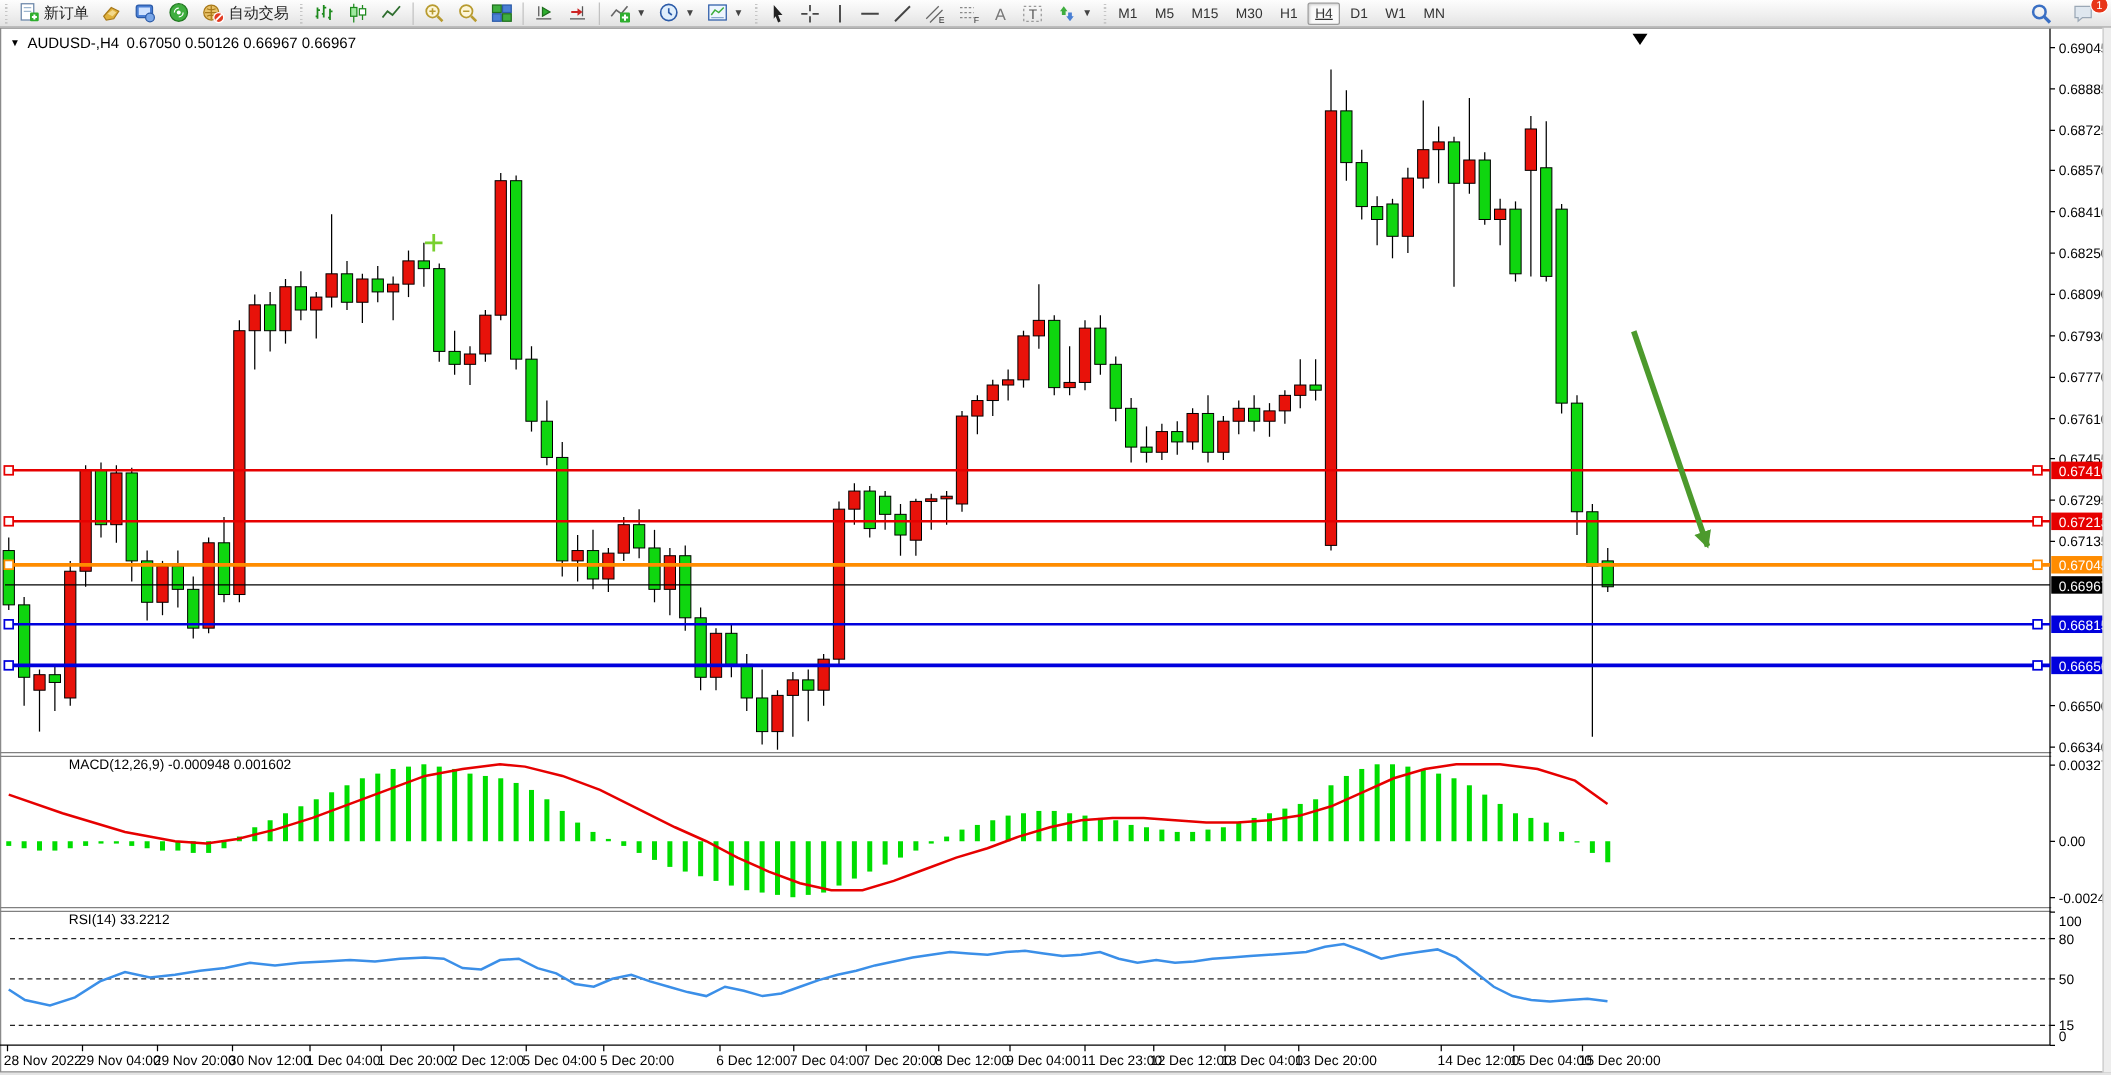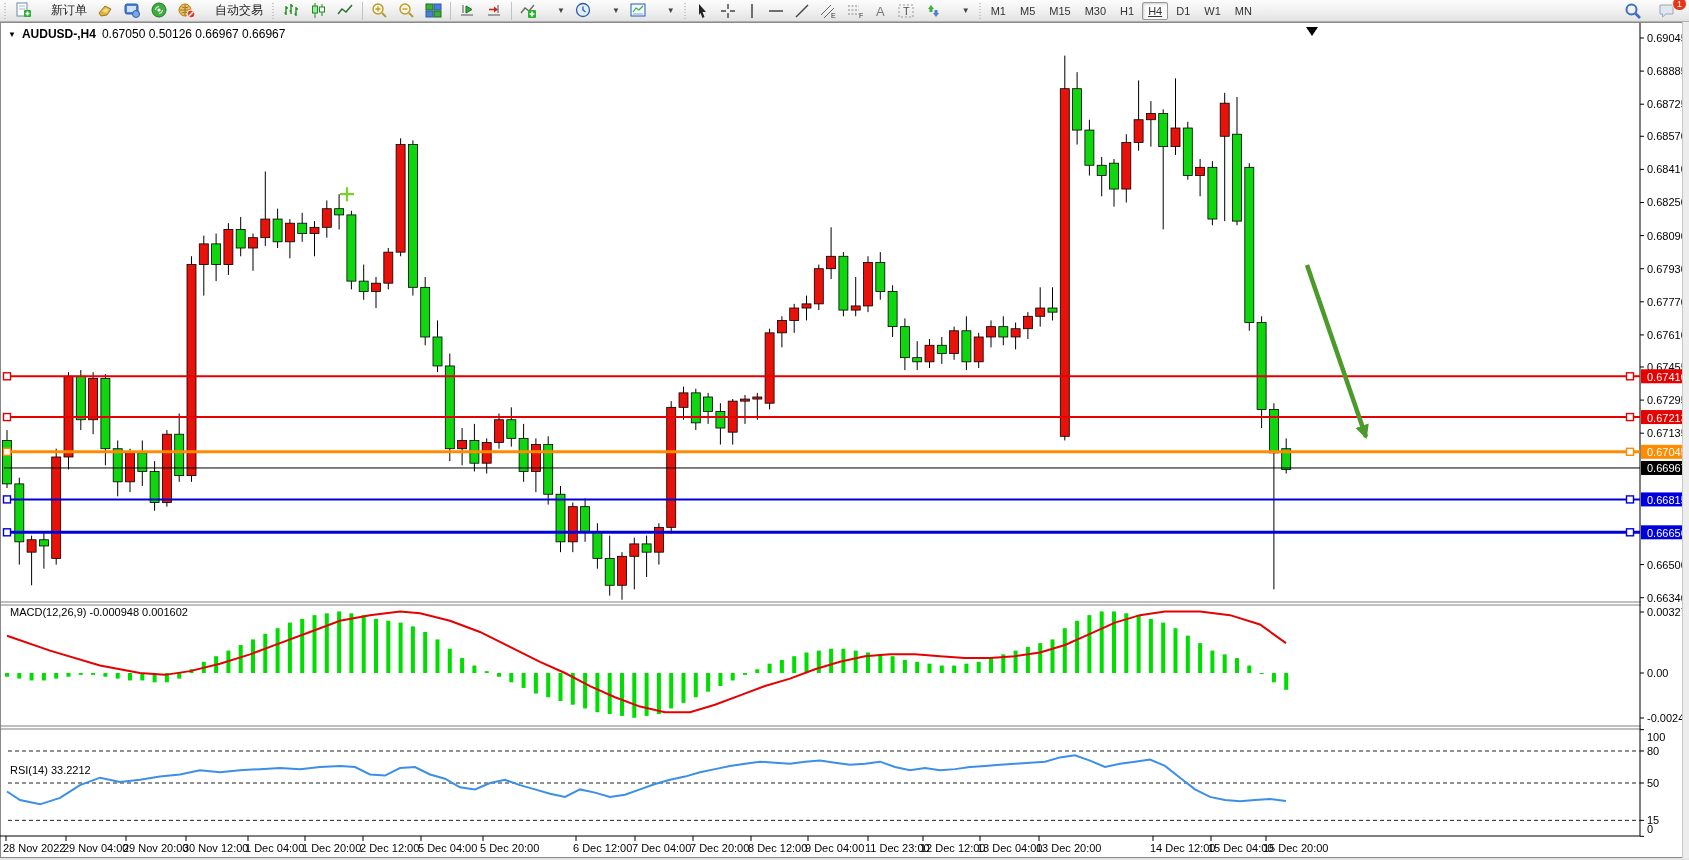--- a/index.html
+++ b/index.html
@@ -6,39 +6,39 @@
   html,body { width:1689px; height:860px; overflow:hidden; background:#e4e4e4;
               font-family:"Liberation Sans", sans-serif; }
   
   .toolbar { position:absolute; left:0; top:0; width:1689px; height:22px;
              background:linear-gradient(#fdfdfd,#eeeeee 60%, #e2e2e2);
              border-bottom:1px solid #b0b0b0; display:flex; align-items:center; z-index:30; }
   .grip { width:6px; height:16px; margin:0 2px;
           background:repeating-linear-gradient(#c6c6c6 0 1px, transparent 1px 3px);
           background-size:2px 100%; background-repeat:no-repeat; background-position:2px 0; }
   .sep { width:1px; height:18px; background:#c2c2c2; margin:0 3px; }
-  .tbtn { display:flex; align-items:center; gap:19px; height:20px; padding:0 4px;
+  .tbtn { display:flex; align-items:center; gap:3px; height:20px; padding:0 4px;
           border:1px solid transparent; border-radius:2px; font-size:12px; color:#222; cursor:default; }
   .tbtn svg { display:block; }
   .dd { font-size:8px; color:#444; margin-left:1px; }
   .tf { font-size:11px; color:#333; padding:2px 5px; border:1px solid transparent; border-radius:2px; }
   .tf.active { background:#fafafa; border-color:#999; box-shadow:inset 1px 1px 2px #cfcfcf;text-decoration:underline; }
   .toolbar-right { margin-left:auto; display:flex; align-items:center; gap:6px; padding-right:8px; }
   .badge { position:absolute; top:-5px; right:-7px; background:#e83517; color:#fff; font-size:9px;
            border-radius:8px; padding:1px 4px; border:1px solid #fff; }
   
   .chart-window { position:absolute; left:0; top:22px; width:1689px; height:836px;
                   background:#ffffff; border:1px solid #8a8a8a; z-index:1; }
   #chart-svg { position:absolute; left:0; top:0; z-index:5; }
   .chart-title { position:absolute; left:8px; top:27px; z-index:10; display:flex; align-items:center;
                  gap:6px; font-size:12px; color:#000; }
   .chart-title .tri { font-size:8px; }
-  .pane-label { position:absolute; z-index:10; font-size:11px; color:#000; }
+  .pane-label { position:absolute; z-index:10; font-size:11px; color:#000;margin-left:45px; }
   #macd-label { left:10px; top:606px; }
-  #rsi-label  { left:10px; top:764px;text-align:center; }
+  #rsi-label  { left:10px; top:730px;text-align:center; }
   .rstrip { position:absolute; right:0; top:22px; width:7px; height:836px; background:#ededed;
             border-left:1px solid #c9c9c9; z-index:8; }
 </style>
 </head>
 <body>
 
 <div class="toolbar">
   <div class="grip"></div>
 
   <div class="tbtn">
@@ -727,18 +727,18 @@
     </g>
   <g id="g-anno">
       <line x1="1307" y1="265" x2="1366" y2="437" stroke="#4c9a2c" stroke-width="4.5" marker-end="url(#ah)"></line>
       <path d="M340 194.2176701841518h14M347 187.2176701841518v14" stroke="#79d02f" stroke-width="2.2"></path>
       <polygon points="1306,27 1318,27 1312,36" fill="#000"></polygon>
     </g>
 </svg>
 
 <div class="chart-title">
   <span class="tri">▼</span>
-  <span style="font-weight:bold;">AUDUSD-,H4</span>
+  <span style="font-weight:normal;">AUDUSD-,H4</span>
   <span>0.67050 0.50126 0.66967 0.66967</span>
 </div>
 <div class="pane-label" id="macd-label">MACD(12,26,9) -0.000948 0.001602</div>
 <div class="pane-label" id="rsi-label">RSI(14) 33.2212</div>
 <div class="rstrip"></div>
 
 </body></html>

